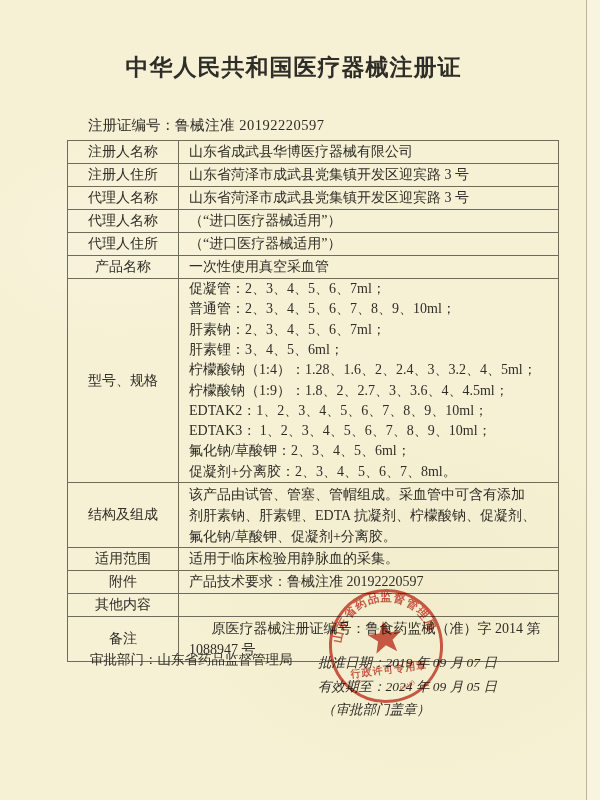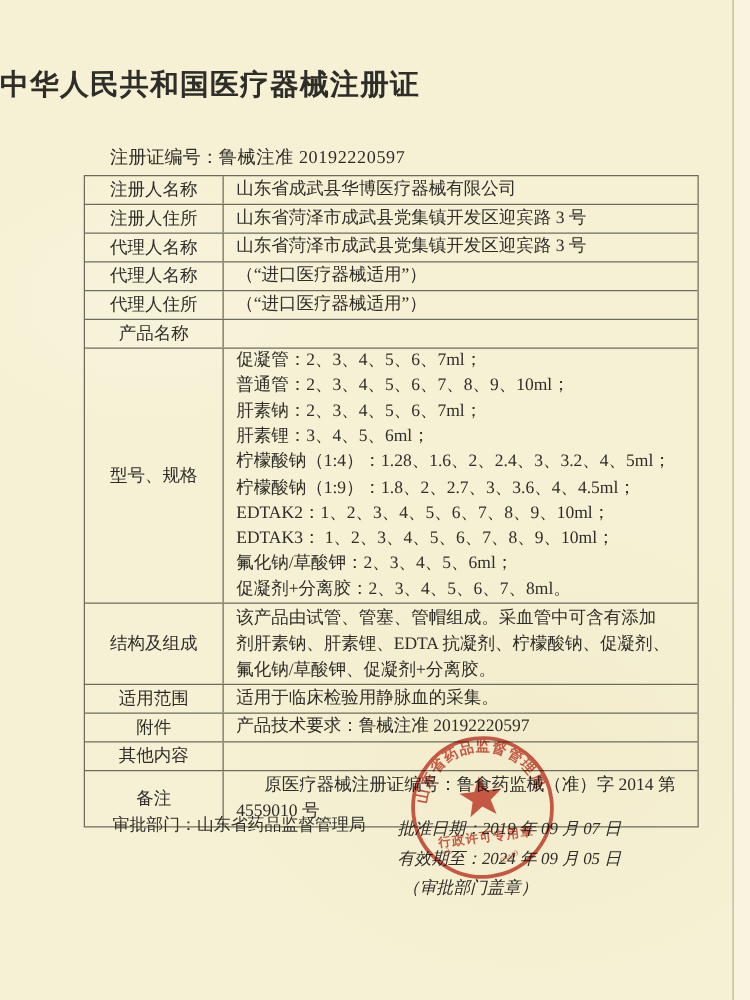--- a/index.html
+++ b/index.html
@@ -15,21 +15,21 @@
   .paper-edge{
     position:absolute; top:0; bottom:0; left:586px; width:1px;
     background:#bdb694;
   }
   .paper-margin{
     position:absolute; top:0; bottom:0; left:587px; right:0;
     background:#f8f4e0;
   }
   .doc-title{
     position:absolute; left:0; top:52px; width:587px;
-    text-align:left; font-size:23px; font-weight:600;
+    text-align:center; font-size:23px; font-weight:600;
     letter-spacing:1px; color:#2f2d28;
   }
   .cert-line{
     position:absolute; left:88px; top:116px; font-size:14.5px; color:#2f2d28;
   }
   .cert-line .num{ letter-spacing:.5px; }
   .cert-table{
     position:absolute; left:67px; top:140px; width:492px;
     border:1px solid #6e6c5e; box-sizing:border-box;
     font-size:14px;
@@ -105,20 +105,23 @@
         </div>
     </div>
     <div class="t-row row-s">
       <div class="t-label">代理人住所</div>
       <div class="t-value">
           <div class="line">（“进口医疗器械适用”）</div>
         </div>
     </div>
     <div class="t-row row-s">
       <div class="t-label">产品名称</div>
+      <div class="t-value">
+          <div class="line">一次性使用真空采血管</div>
+        </div>
     </div>
     <div class="t-row row-spec">
       <div class="t-label">型号、规格</div>
       <div class="t-value">
           <div class="line">促凝管：2、3、4、5、6、7ml；</div>
           <div class="line">普通管：2、3、4、5、6、7、8、9、10ml；</div>
           <div class="line">肝素钠：2、3、4、5、6、7ml；</div>
           <div class="line">肝素锂：3、4、5、6ml；</div>
           <div class="line">柠檬酸钠（1:4）：1.28、1.6、2、2.4、3、3.2、4、5ml；</div>
           <div class="line">柠檬酸钠（1:9）：1.8、2、2.7、3、3.6、4、4.5ml；</div>
@@ -151,21 +154,21 @@
     <div class="t-row row-s">
       <div class="t-label">其他内容</div>
       <div class="t-value">
           <div class="line"></div>
         </div>
     </div>
     <div class="t-row row-note">
       <div class="t-label">备注</div>
       <div class="t-value">
           <div class="line indent">原医疗器械注册证编号：鲁食药监械（准）字 2014 第</div>
-          <div class="line">4559010 号</div>
+          <div class="line">1088947 号</div>
         </div>
     </div>
   </div>
 
   <div class="footer-left">审批部门：山东省药品监督管理局</div>
 
   <div class="footer-right">
     <div class="fr-line">批准日期：2019 年 09 月 07 日</div>
     <div class="fr-line">有效期至：2024 年 09 月 05 日</div>
     <div class="fr-line seal-note">（审批部门盖章）</div>

